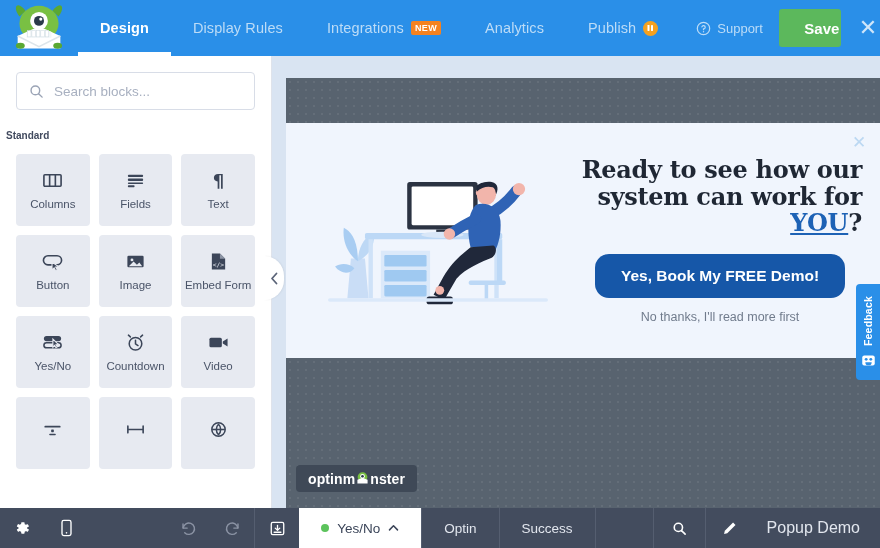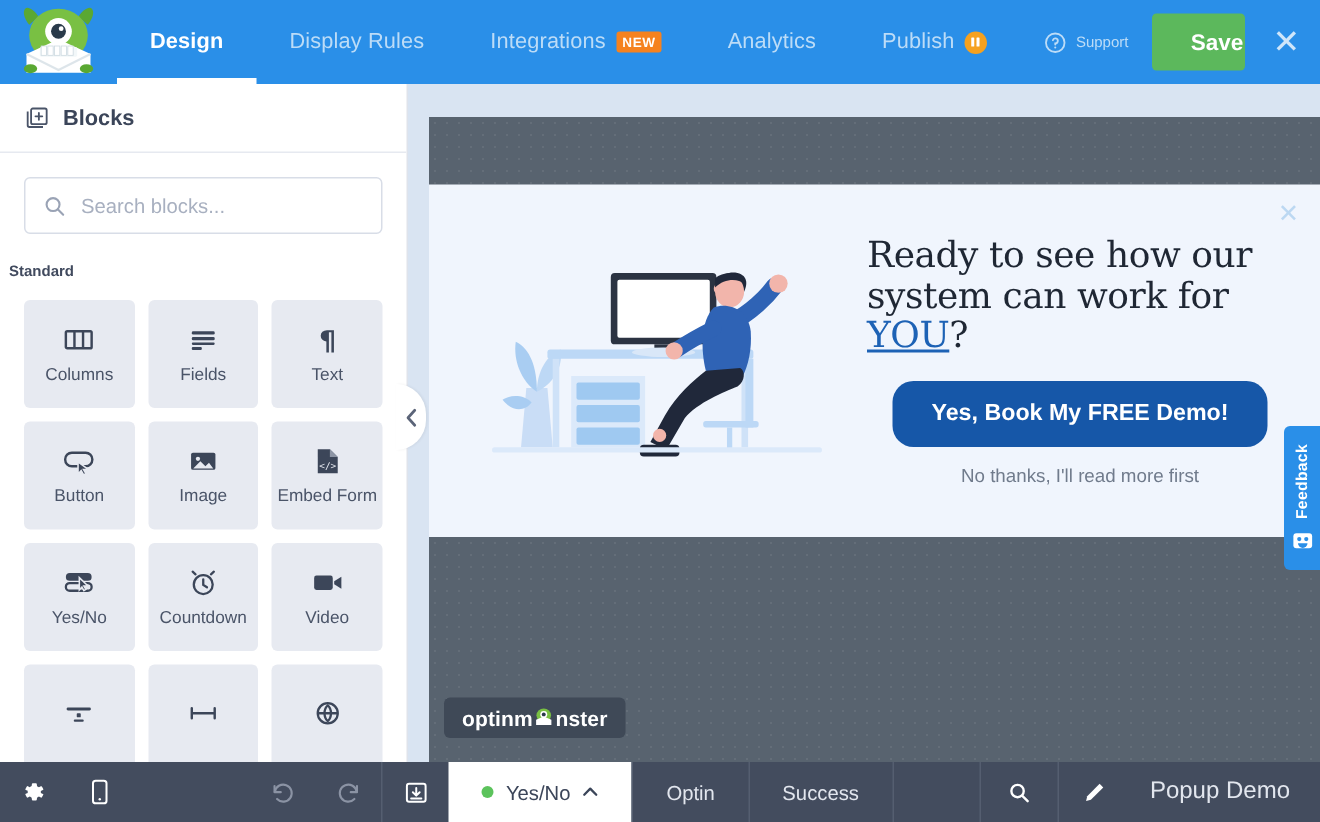--- a/index.html
+++ b/index.html
@@ -52,21 +52,21 @@
     margin-left: 7px; width: 15px; height: 15px; border-radius: 50%;
     background: #f5a11f; color: #fff; font-size: 9px; line-height: 1;
     vertical-align: middle;
   }
   .topbar-right {
     margin-left: auto; display: flex; align-items: center; gap: 0;
     padding-right: 0;
   }
   .support-link {
     display: flex; align-items: center; gap: 6px;
-    color: #bcdcf7; font-size: 10px; padding: 0 16px; cursor: pointer;
+    color: #bcdcf7; font-size: 13px; padding: 0 16px; cursor: pointer;
   }
   .save-btn {
     background: #5cb85c; color: #fff;
     font-size: 15px; font-weight: bold;
     width: 62px; height: 38px;
     display: flex; align-items: center; justify-content: center;
     border-radius: 3px; cursor: pointer;
     margin-right: 18px;
     padding-left: 24px;
   }
@@ -158,25 +158,25 @@
   .popup-left {
     flex: 0 0 290px; display: flex; align-items: center; justify-content: center;
     padding-left: 14px;
   }
   .popup-right {
     flex: 1; padding: 0 18px 0 2px;
     display: flex; flex-direction: column; align-items: center;
   }
   .popup-headline {
     font-family: "DejaVu Serif", serif;
-    font-weight: normal;
+    font-weight: bold;
     font-size: 24px;
     line-height: 1.12;
     color: #1f2734;
-    text-align: left;
+    text-align: right;
     letter-spacing: -0.3px;
   }
   .popup-headline .hl {
     color: #1d62b5; text-decoration: underline;
   }
   .popup-cta {
     margin-top: 17px;
     background: #1657a8; color: #fff;
     font-size: 15.5px; font-weight: bold;
     padding: 13px 26px; border-radius: 14px;
@@ -296,28 +296,20 @@
       </div>
       <div class="save-btn">
         <span>Save</span>
       </div>
       <div class="close-x">✕</div>
     </div>
   </div>
 
   <div class="sidebar">
 
-    <div class="sidebar-head">
-      <svg width="17" height="17" viewBox="0 0 18 18" fill="none" stroke="#4a5468" stroke-width="1.3">
-        <rect x="5" y="2.5" width="11" height="11" rx="1.2"></rect>
-        <path d="M10.5 5.6v4.8M8.1 8h4.8" stroke-linecap="round"></path>
-        <path d="M2.6 4.5v9.8a1.2 1.2 0 0 0 1.2 1.2h9.6"></path>
-      </svg>
-      <span class="sidebar-head-title">Blocks</span>
-    </div>
 
     <div class="search-wrap">
       <div class="search-box">
         <svg width="15" height="15" viewBox="0 0 16 16" fill="none" stroke="#9aa3b5" stroke-width="1.5">
           <circle cx="6.8" cy="6.8" r="4.6"></circle>
             <path d="M10.3 10.3 L14 14" stroke-linecap="round"></path>
         </svg>
         <input type="text" value="" placeholder="Search blocks..." style="">
       </div>
     </div>

